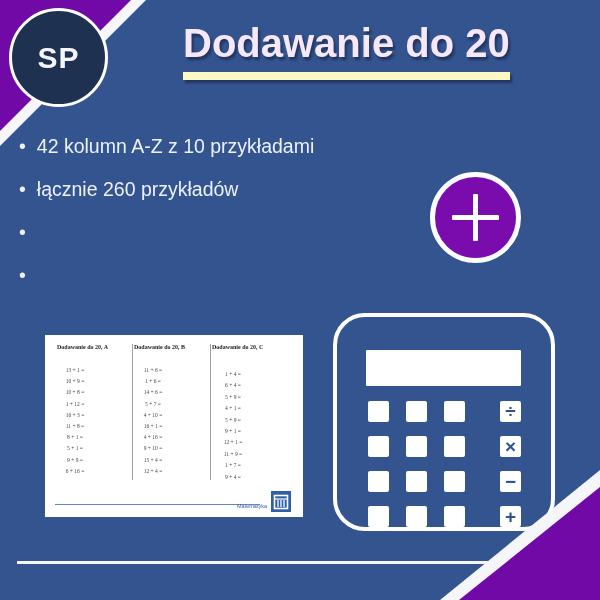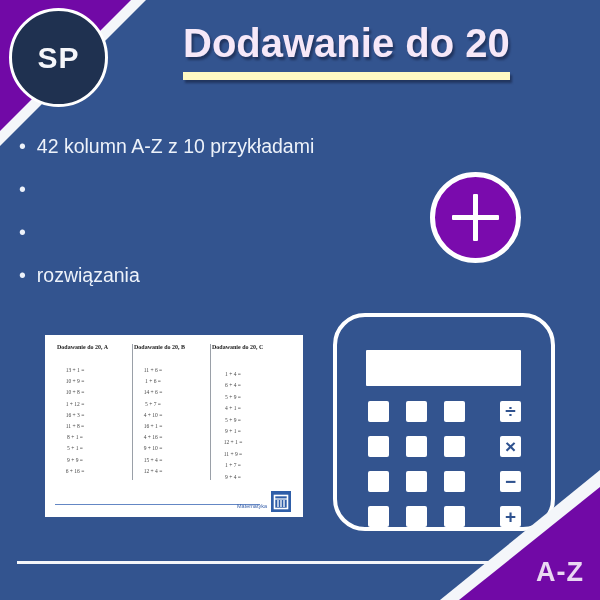--- a/index.html
+++ b/index.html
@@ -94,27 +94,27 @@
 
   <div class="title">Dodawanie do 20</div>
 
   <ul class="features">
     <li class="feature">
       <span class="dot">•</span>
       <span>42 kolumn A-Z z 10 przykładami</span>
     </li>
     <li class="feature">
       <span class="dot">•</span>
-    </li>
-    <li class="feature">
-      <span class="dot">•</span>
-    </li>
-    <li class="feature">
-      <span class="dot">•</span>
-      <span>rozwiązania</span>
+      <span>łącznie 260 przykładów</span>
+    </li>
+    <li class="feature">
+      <span class="dot">•</span>
+    </li>
+    <li class="feature">
+      <span class="dot">•</span>
     </li>
   </ul>
 
   <div class="plus-circle">
     <span class="bar h"></span>
     <span class="bar v"></span>
   </div>
 
   <div class="worksheet">
     <div class="ws-header" style="left:12px">Dodawanie do 20, A</div>
@@ -203,15 +203,14 @@
         <div class="calc-btn"></div>
         <div class="calc-btn op">+</div>
       </div>
     </div>
   </div>
 
   <div class="bottom-line"></div>
 
   <div class="tri tri-br-white"></div>
   <div class="tri tri-br-purple"></div>
-  <div class="az-label">A-Z</div>
 
 </div>
 
 </body></html>

